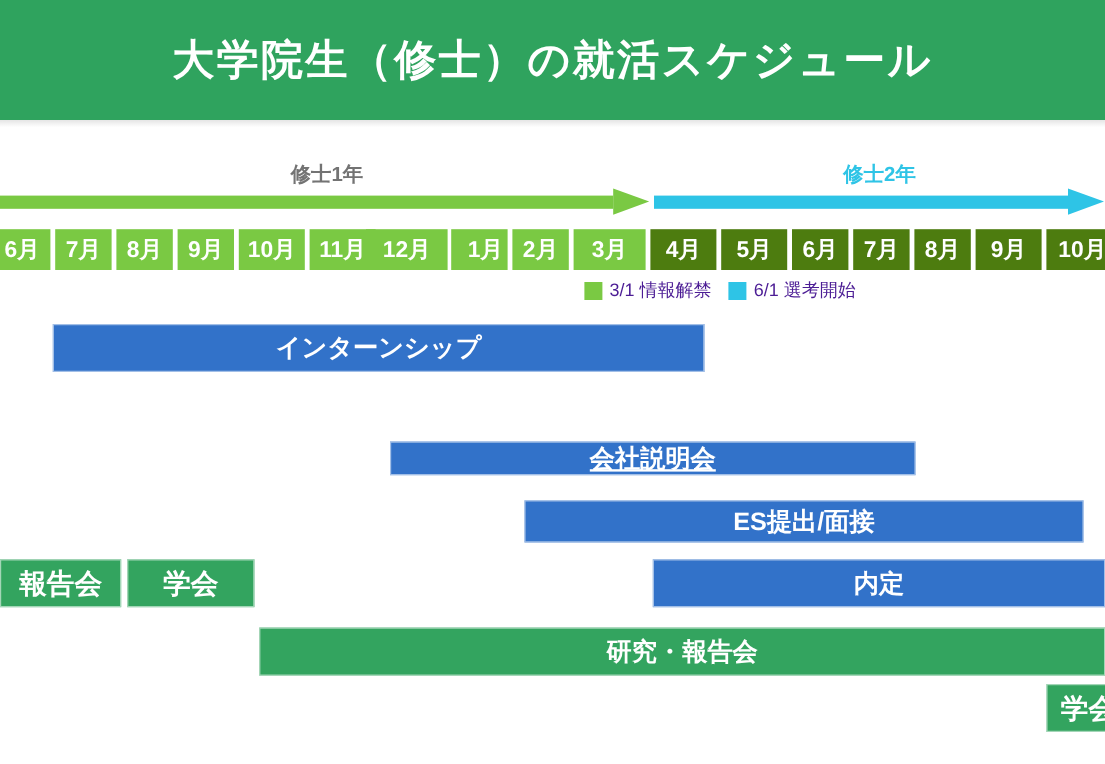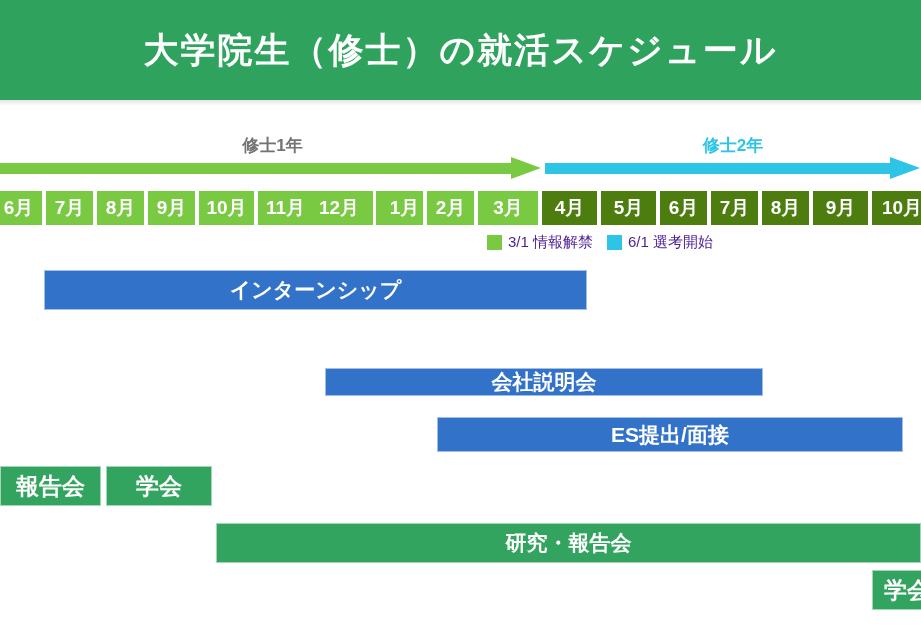--- a/index.html
+++ b/index.html
@@ -121,25 +121,28 @@
   <div class="legend-item">
     <span class="legend-swatch" style="background:#2ec4e6;"></span>
     <span class="legend-text">6/1 選考開始</span>
   </div>
 </div>
 
 <div class="bars" id="bars-layer">
     <div class="bar blue" style="left: 0px; width: 543px; top: 270px; height: 40px; margin-left: 44px;">
       <span class="bar-label">インターンシップ</span>
     </div>
-    <div class="bar blue" style="left: 325px; width: 438px; top: 368px; height: 28px;">
+    <div class="bar blue" style="left: 325px; width: 438px; top: 368px; height: 28px; text-decoration: underline;">
       <span class="bar-label">会社説明会</span>
     </div>
     <div class="bar blue" style="left: 437px; width: 466px; top: 417px; height: 35px;">
       <span class="bar-label">ES提出/面接</span>
+    </div>
+    <div class="bar blue" style="left: 544px; width: 377px; top: 466px; height: 40px;">
+      <span class="bar-label">内定</span>
     </div>
     <div class="bar green small" style="left: 0px; width: 101px; top: 466px; height: 40px;">
       <span class="bar-label">報告会</span>
     </div>
     <div class="bar green small" style="left: 106px; width: 106px; top: 466px; height: 40px;">
       <span class="bar-label">学会</span>
     </div>
     <div class="bar green" style="left: 216px; width: 705px; top: 523px; height: 40px;">
       <span class="bar-label">研究・報告会</span>
     </div>

